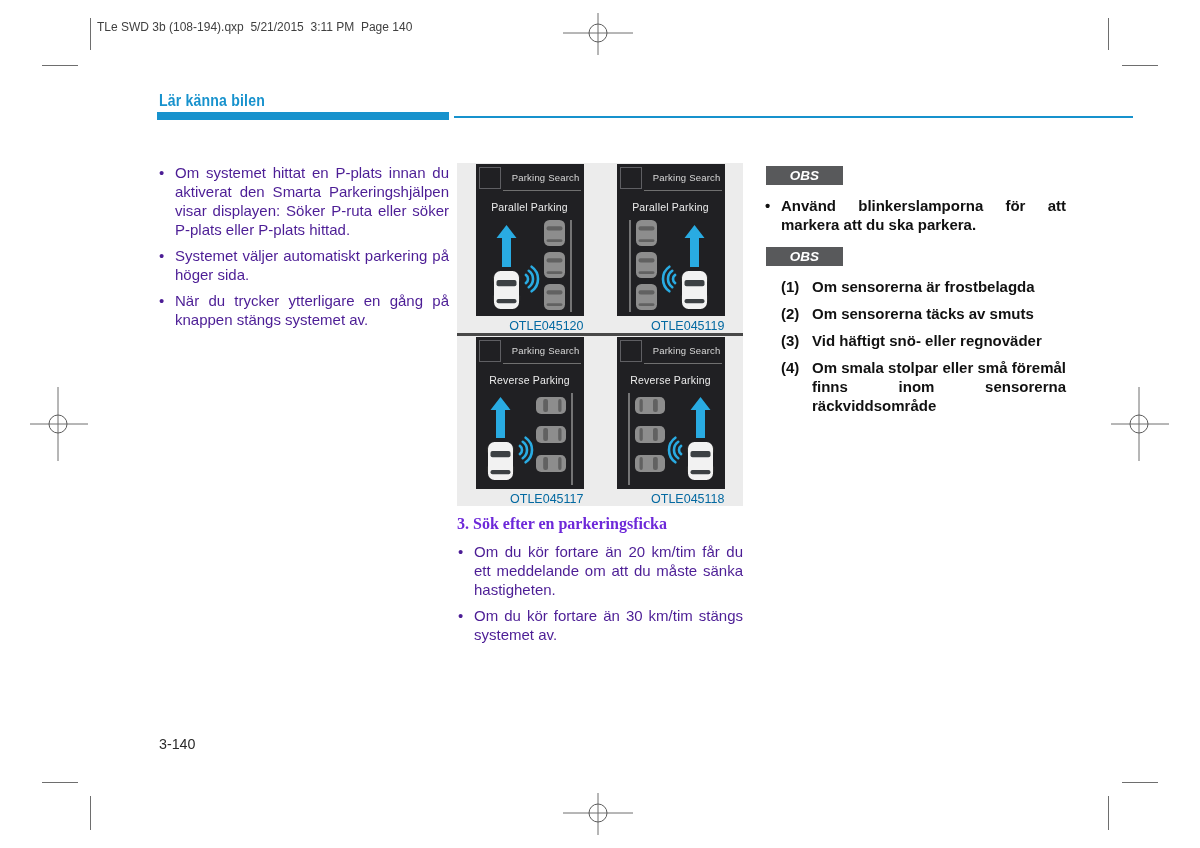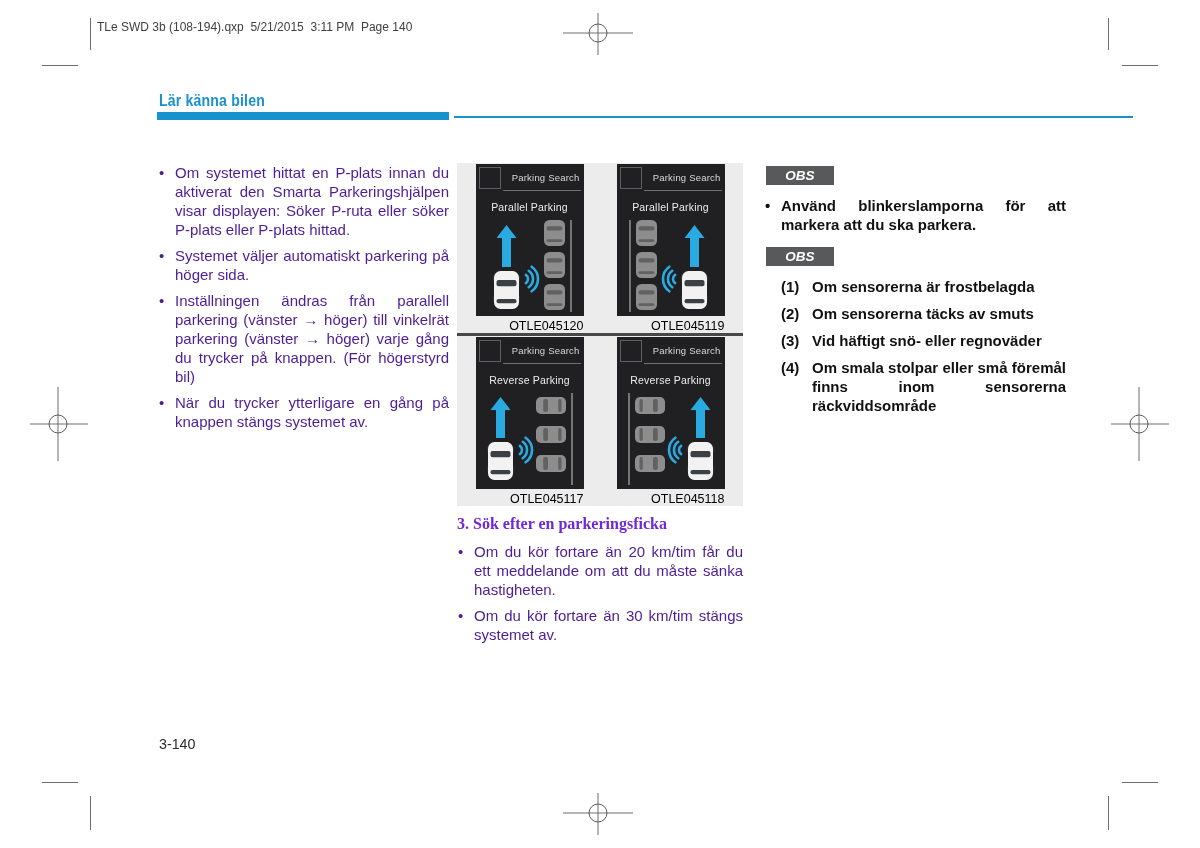--- a/index.html
+++ b/index.html
@@ -33,35 +33,35 @@
     font-size:15px;line-height:19px;margin-bottom:7px;color:#4c1d95;
   }
   .b-item::before{content:"\2022";position:absolute;left:1px;}
   #right-col .b-item{font-weight:bold;color:#111;}
   .n-item{
     position:relative;margin-left:17px;padding-left:31px;text-align:justify;
     font-size:15px;line-height:19px;margin-bottom:8px;font-weight:bold;color:#111;
   }
   .n-item .num{position:absolute;left:0;top:0;}
   .obs-box{
-    display:block;width:68px;background:#58595b;color:#fff;text-align:center;
+    display:block;width:77px;background:#58595b;color:#fff;text-align:center;
     font-weight:bold;font-style:italic;font-size:13.5px;padding:2px 0;margin:0 0 11px 2px;
   }
   #obs-box-2{margin-top:13px;}
   
   .figure-block{background:#ececec;}
   .fig-row{display:flex;justify-content:center;gap:33px;padding-top:1px;}
   .fig-cell{display:flex;flex-direction:column;width:108px;}
   .screen{width:108px;height:152px;background:#202023;position:relative;}
   .screen .menu-box{position:absolute;left:3px;top:3px;width:20px;height:20px;border:1px solid #5f5f63;}
   .screen .stitle{position:absolute;right:4px;top:8px;font-size:9.5px;color:#d9d9d9;letter-spacing:0.2px;}
   .screen .tline{position:absolute;left:27px;right:3px;top:26px;height:1px;background:#707070;}
   .screen .mode{position:absolute;left:0;right:0;top:37px;text-align:center;font-size:10.5px;color:#ececec;letter-spacing:0.2px;}
   .screen svg.gfx{position:absolute;left:0;top:55px;width:108px;height:95px;}
-  .caption{text-align:right;font-size:12.5px;color:#000000;padding:3px 0 2px;height:17px;box-sizing:border-box;}
+  .caption{text-align:right;font-size:12.5px;color:#0369a1;padding:3px 0 2px;height:17px;box-sizing:border-box;}
   .fig-divider{height:3px;background:#484848;}
   
   #mid-heading{
     font-family:"Liberation Serif",serif;font-weight:bold;font-size:16px;
     color:#6d28d9;margin:9px 0 9px 0;
   }
   
   #page-number{
     position:absolute;left:159px;top:735px;font-size:15.5px;color:#2a2a2a;
     transform:scaleX(0.92);transform-origin:left center;
@@ -102,21 +102,20 @@
 
 <div id="print-header">TLe SWD 3b (108-194).qxp  5/21/2015  3:11 PM  Page 140</div>
 <div id="section-title">Lär känna bilen</div>
 <div id="title-bar-thick"></div>
 <div id="title-bar-thin"></div>
 
 <div id="left-col">
   <ul>
       <li class="b-item">Om systemet hittat en P-plats innan du aktiverat den Smarta Parkeringshjälpen visar displayen: Söker P-ruta eller söker P-plats eller P-plats hittad.</li>
       <li class="b-item">Systemet väljer automatiskt parkering på höger sida.</li>
-      <li class="b-item">Inställningen ändras från parallell parkering (vänster → höger) till vinkelrät parkering (vänster → höger) varje gång du trycker på knappen. (För högerstyrd bil)</li>
       <li class="b-item">När du trycker ytterligare en gång på knappen stängs systemet av.</li>
     </ul>
 </div>
 
 <div id="mid-col">
   <div class="figure-block">
     <div class="fig-row">
         <div class="fig-cell">
         <div class="screen">
           <div class="menu-box"></div>

